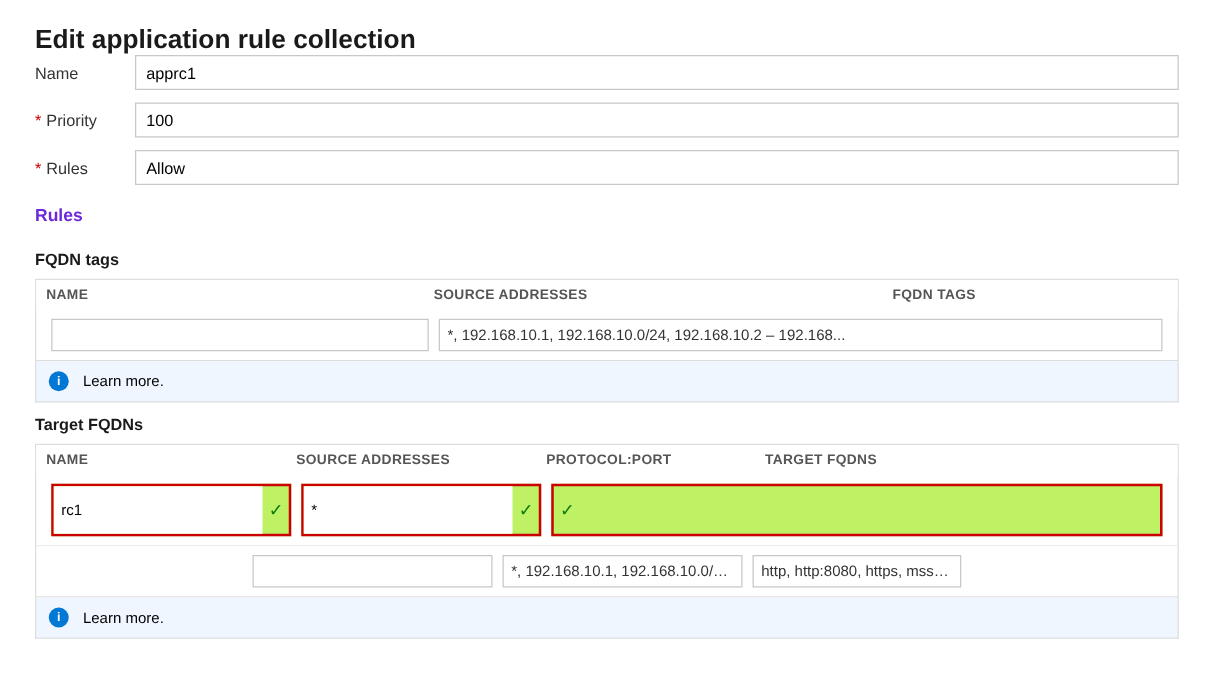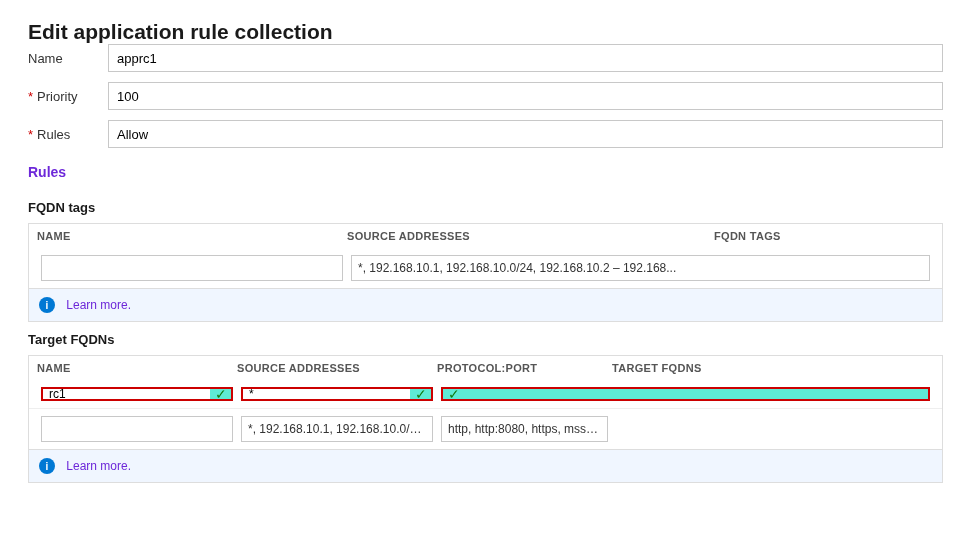--- a/index.html
+++ b/index.html
@@ -58,20 +58,21 @@
     }
     .table-section {
       border: 1px solid #ddd;
       margin-bottom: 0;
     }
     .table-row {
       display: flex;
       align-items: center;
       padding: 4px 8px;
       border-bottom: 1px solid #eee;
+      justify-content: center;
     }
     .table-row:last-child {
       border-bottom: none;
     }
     
     .fqdn-col-name { width: 310px; flex-shrink: 0; }
     .fqdn-col-src { flex: 1; }
     .fqdn-col-tags { width: 220px; flex-shrink: 0; }
 
     
@@ -111,22 +112,22 @@
     .chevron-down {
       font-size: 10px;
       color: #555;
       flex-shrink: 0;
       margin-left: 4px;
     }
     .cell-with-check {
       display: flex;
       align-items: center;
       border: 2px solid #c00;
-      background: #5eead4;
-      height: 14px;
+      background: #bef264;
+      height: 42px;
     }
     .cell-with-check input {
       flex: 1;
       border: none;
       padding: 0 6px;
       font-size: 12px;
       outline: none;
       height: 100%;
     }
     .check-icon {
@@ -153,21 +154,21 @@
       color: #fff;
       font-size: 10px;
       font-weight: 700;
       display: flex;
       align-items: center;
       justify-content: center;
       flex-shrink: 0;
       margin-right: 8px;
     }
     .info-link {
-      color: #6d28d9;
+      color: #000000;
       text-decoration: none;
       cursor: pointer;
     }
     .gap { height: 10px; }
     .col-header-row {
       display: flex;
       padding: 6px 8px;
       background: #fff;
     }
     .col-header-cell {

